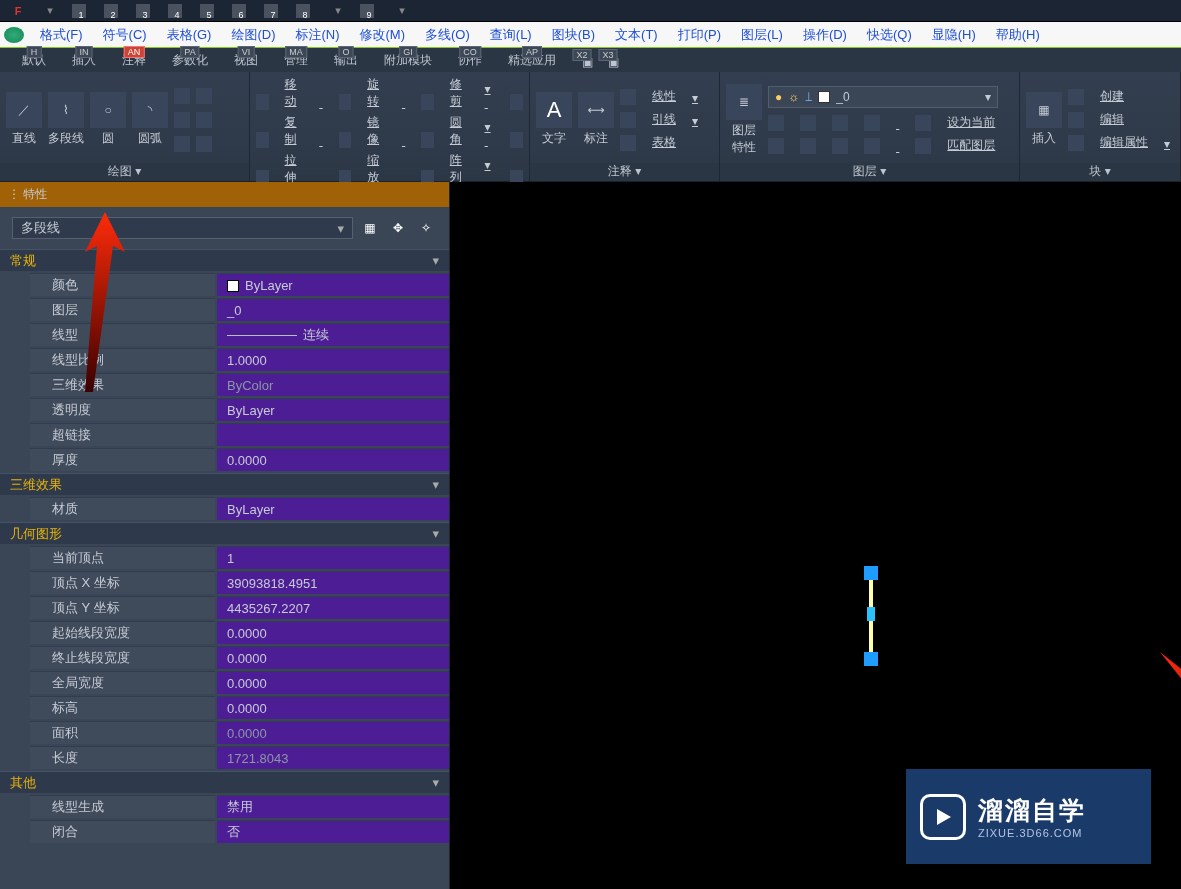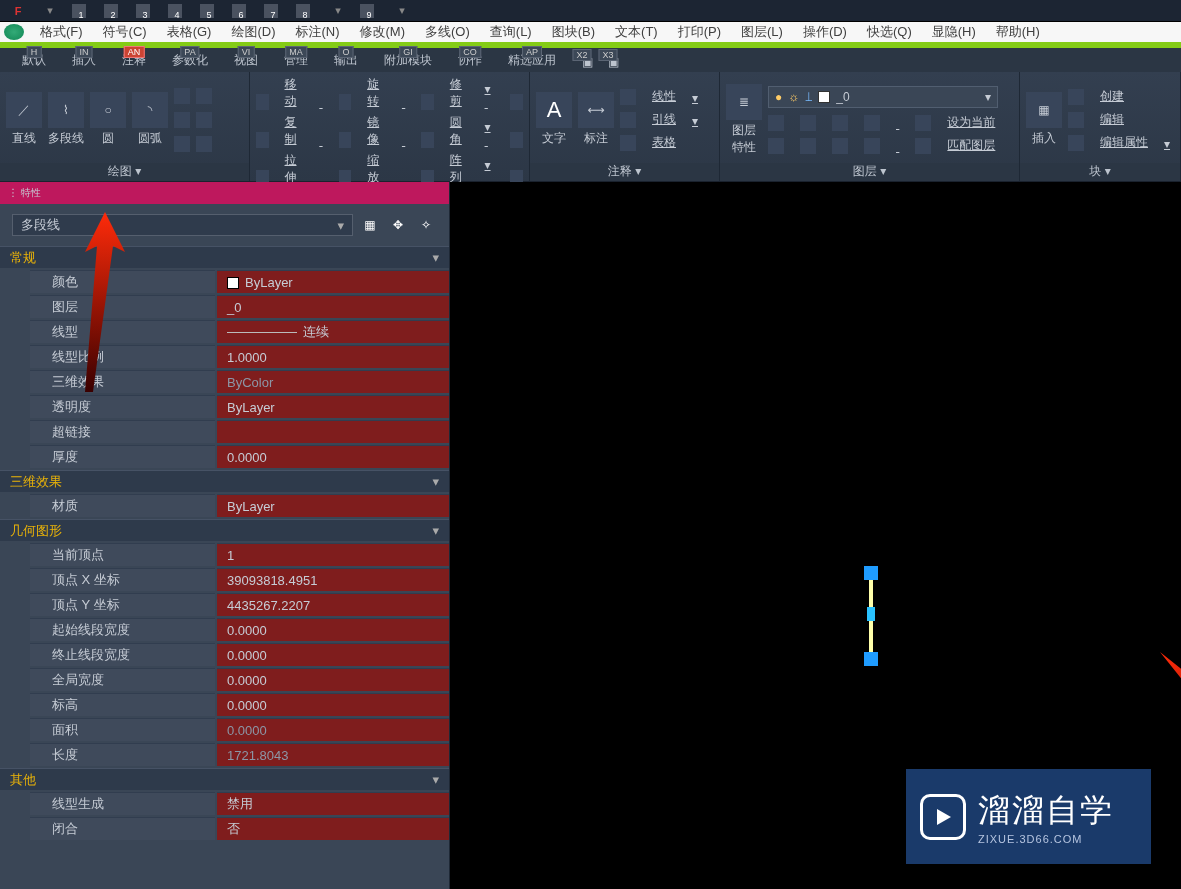--- a/index.html
+++ b/index.html
@@ -33,22 +33,22 @@
     color: #bbb;
   }
   .tb-icon { width: 14px; height: 14px; background: #4a5260; display: inline-block; }
   .menubar {
     height: 26px;
     background: #f7f7f7;
     display: flex;
     align-items: center;
     gap: 0;
     padding: 0 4px;
-    color: #404040;
-    border-bottom: 6px solid #84cc16;
+    color: #1d4ed8;
+    border-bottom: 1px solid #84cc16;
   }
   .menubar span {
     padding: 4px 10px;
     font-size: 13px;
   }
   .menubar .menu-icon {
     width: 16px; height: 16px;
     background: radial-gradient(#3a7, #185);
     border-radius: 50%;
     margin-right: 6px;
@@ -118,23 +118,23 @@
   .props-panel {
     width: 450px;
     background: #3a4656;
     border-right: 1px solid #1e2835;
     display: flex;
     flex-direction: column;
     overflow: hidden;
   }
   .props-title {
     padding: 4px 8px;
-    background: #be185d;
+    background: #a16207;
     color: #c6ccd5;
-    font-size: 10px;
+    font-size: 12px;
   }
   .props-filter {
     display: flex;
     align-items: center;
     gap: 6px;
     padding: 10px 12px;
   }
   .combo {
     flex: 1;
     height: 22px;
@@ -163,21 +163,21 @@
   .section-header .tri::after { content: "▾"; color: #aaa; }
   .props-table { width: 100%; margin-left: 28px; }
   .props-table tr td {
     height: 23px;
     padding: 0 10px;
     font-size: 13px;
     color: #c6ccd5;
     border-top: 1px solid #313d4f;
   }
   .props-table td.k { width: 185px; padding-left: 22px; background: #3f4a5b; }
-  .props-table td.v { background: #7f1d1d; }
+  .props-table td.v { background: #4c1d95; }
   .props-table td.v .sw { width: 12px; height: 12px; background: #fff; display: inline-block; margin-right: 6px; border: 1px solid #000; vertical-align: middle; }
   .canvas {
     flex: 1;
     background: #000;
     position: relative;
   }
   .grip { position: absolute; width: 14px; height: 14px; background: #1f9cff; }
   .grip.mid { width: 8px; height: 14px; background: #29c2ff; }
   .pline-seg { position: absolute; width: 4px; height: 80px; background: #ffa; }
   .arrow {
@@ -202,21 +202,21 @@
     padding: 10px 14px;
     gap: 12px;
     color: #fff;
   }
   .wm-icon {
     width: 46px; height: 46px;
     border: 3px solid #fff;
     border-radius: 10px;
     display: flex; align-items: center; justify-content: center;
   }
-  .wm-text .t1 { font-size: 32px; font-weight: normal; letter-spacing: 2px; }
+  .wm-text .t1 { font-size: 25px; font-weight: bold; letter-spacing: 2px; }
   .wm-text .t2 { font-size: 11px; letter-spacing: 1px; color: #b6c5e0; }
   .linew-line { display: inline-block; width: 70px; height: 1px; background: #bbb; vertical-align: middle; margin-right: 6px; }
 </style>
 </head>
 <body>
 
 <div class="titlebar">
   <div class="tb-item" style="color:#d33;font-weight:bold;">F</div>
   <span class="tb-item" style="color:#888">▾</span>
   <div class="tb-item">

